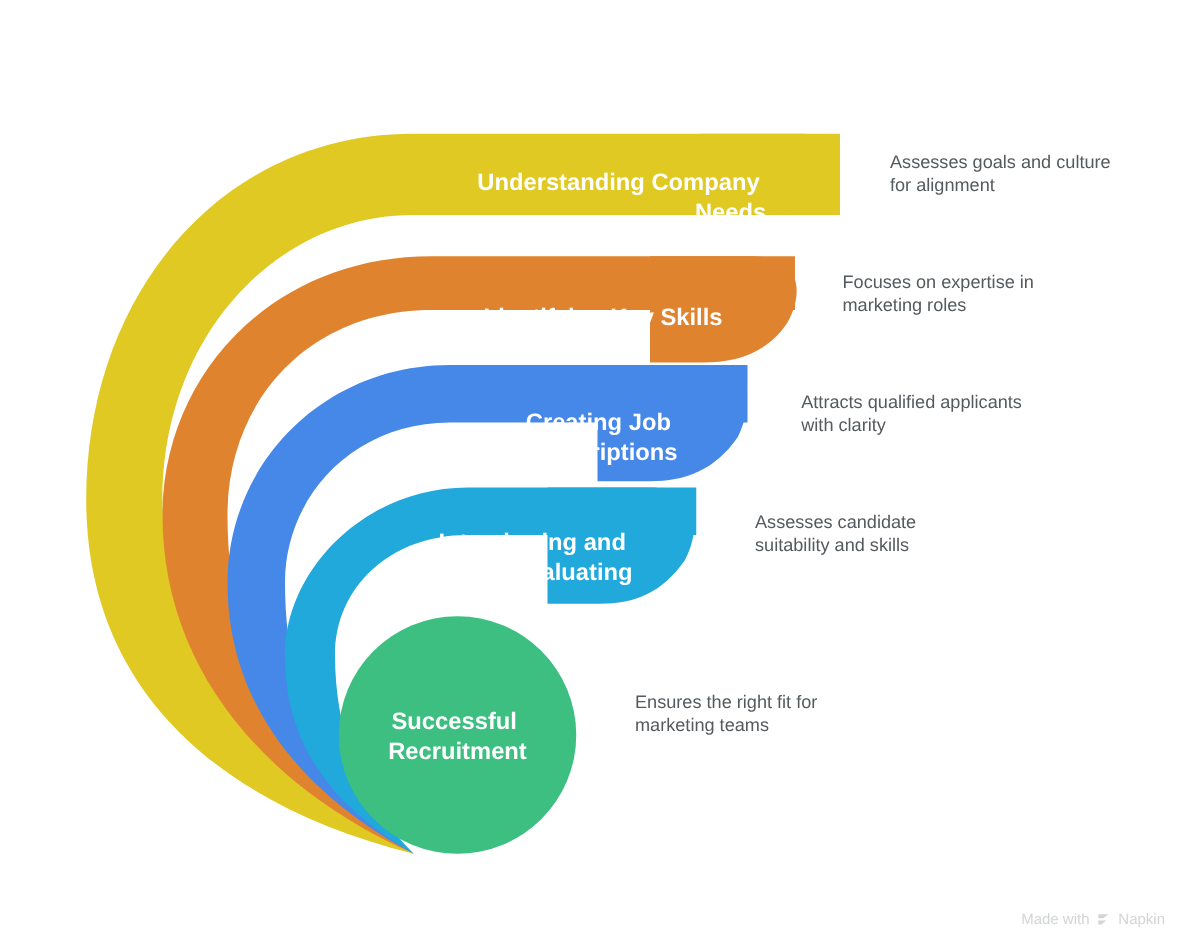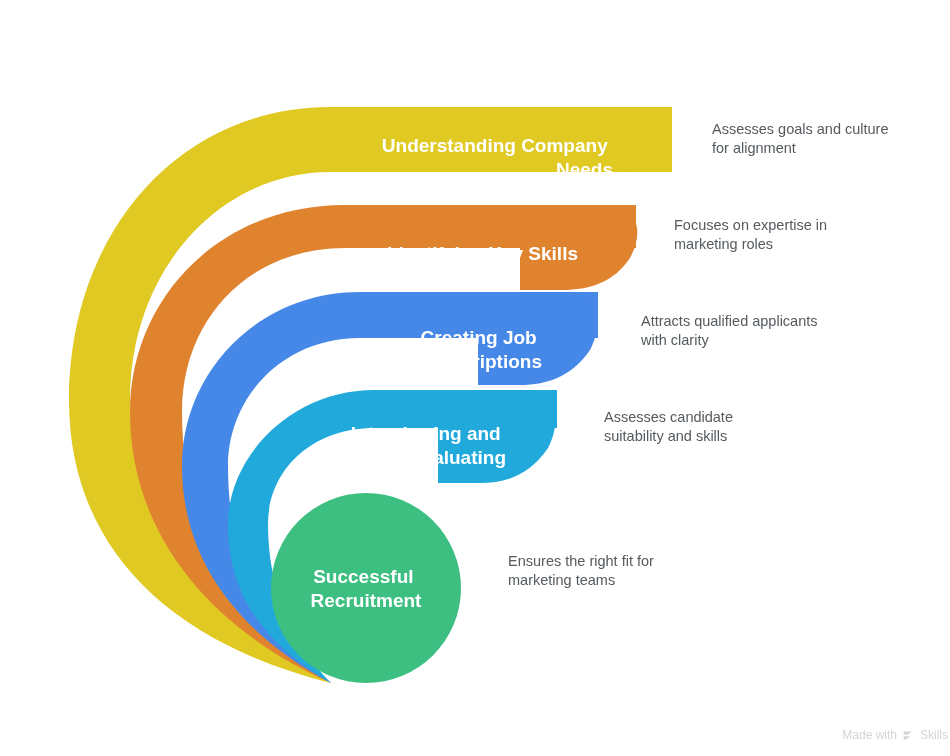--- a/index.html
+++ b/index.html
@@ -34,21 +34,21 @@
   }
   .band-label-lg { font-size: 19px; }
   .annot {
     font-family: "Liberation Sans", sans-serif;
     font-size: 14.5px;
     fill: #555a5e;
     font-weight: 400;
   }
   .watermark {
     position: absolute;
-    right: 2px;
+    right: 18px;
     bottom: 14px;
     display: flex;
     align-items: center;
     gap: 5px;
     color: #d2d4d6;
     font-size: 12px;
     font-family: "Liberation Sans", sans-serif;
     user-select: none;
   }
   .watermark svg { display: block; }
@@ -171,15 +171,15 @@
   </svg>
 
   <div class="watermark">
     <span>Made with</span>
     <span>
       <svg width="13" height="13" viewBox="0 0 16 16" aria-hidden="true">
         <path d="M2 3 L12 3 L7 7 L2 7 Z" fill="#d2d4d6"></path>
         <path d="M2 9 L10 9 L5 13 L2 13 Z" fill="#d2d4d6"></path>
       </svg>
     </span>
-    <span>Skills</span>
+    <span>Napkin</span>
   </div>
 </div>
 
 </body></html>

